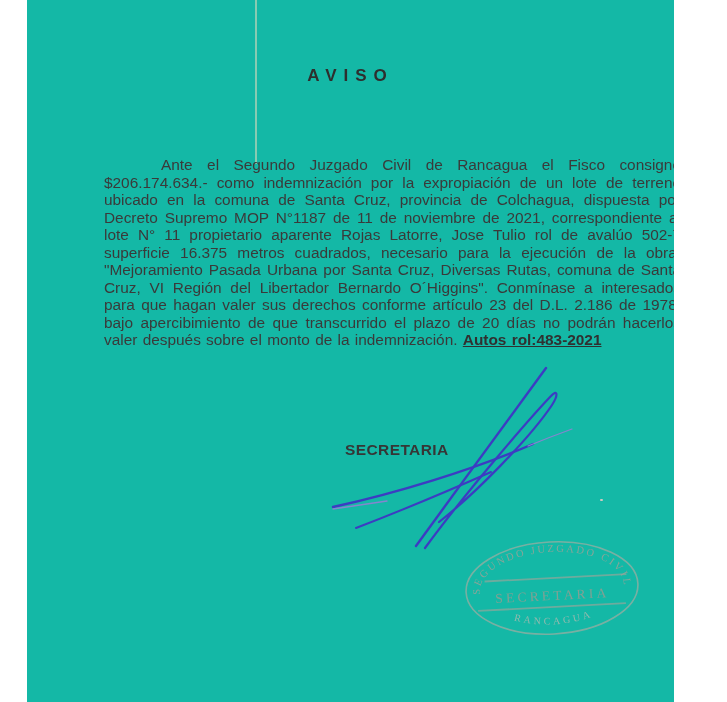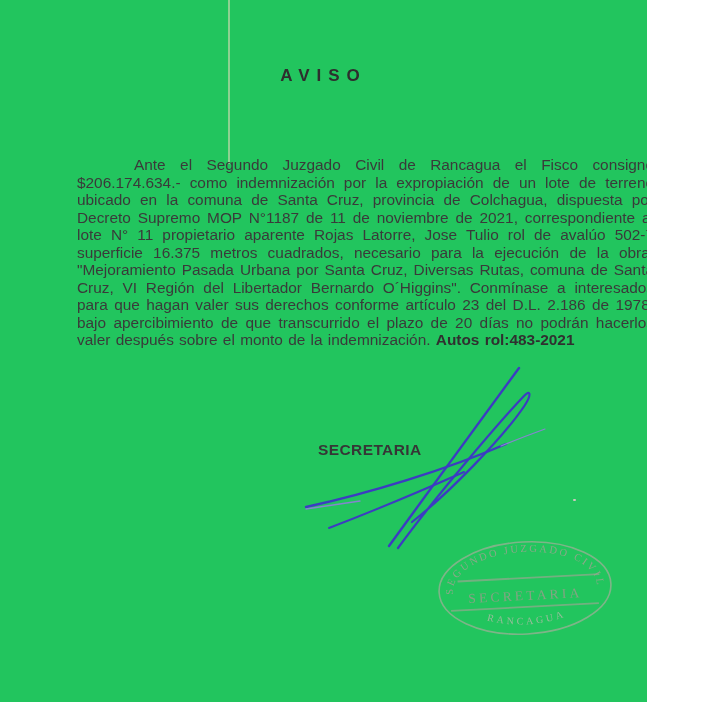--- a/index.html
+++ b/index.html
@@ -1,41 +1,42 @@
 <!DOCTYPE html>
 <html><head>
 <meta charset="utf-8">
 <style>
   html,body{margin:0;padding:0;background:#ffffff;}
   .page{
     position:relative;
     width:647px;height:702px;
-    background:#22c55e;
+    background:#14b8a6;
     overflow:hidden;
     font-family:"Liberation Sans", sans-serif;
+    margin-left:27px;
   }
   .fold-line{
     position:absolute;left:228px;top:0;width:2px;height:164px;
     background:rgba(232,218,188,0.55);
   }
   .title{
     position:absolute;left:0;right:0;top:66px;margin:0;
     text-align:center;
     font-size:17px;font-weight:bold;letter-spacing:7px;
     color:#2e2e2e;
   }
   .body-text{
     position:absolute;left:77px;top:156px;width:577px;margin:0;
     font-size:15.4px;line-height:17.5px;
     text-align:justify;
     color:#3a3a3a;
     text-indent:57px;
     word-spacing:1px;
   }
-  .body-text b{color:#303030;}
+  .body-text b{color:#303030;text-decoration:underline;}
   .secretaria-label{
     position:absolute;left:318px;top:441px;
     font-size:15.5px;font-weight:bold;letter-spacing:0.4px;
     color:#363636;
   }
   .signature-svg{
     position:absolute;left:296px;top:358px;width:264px;height:196px;
   }
   .stamp-svg{
     position:absolute;left:425px;top:528px;width:210px;height:132px;

